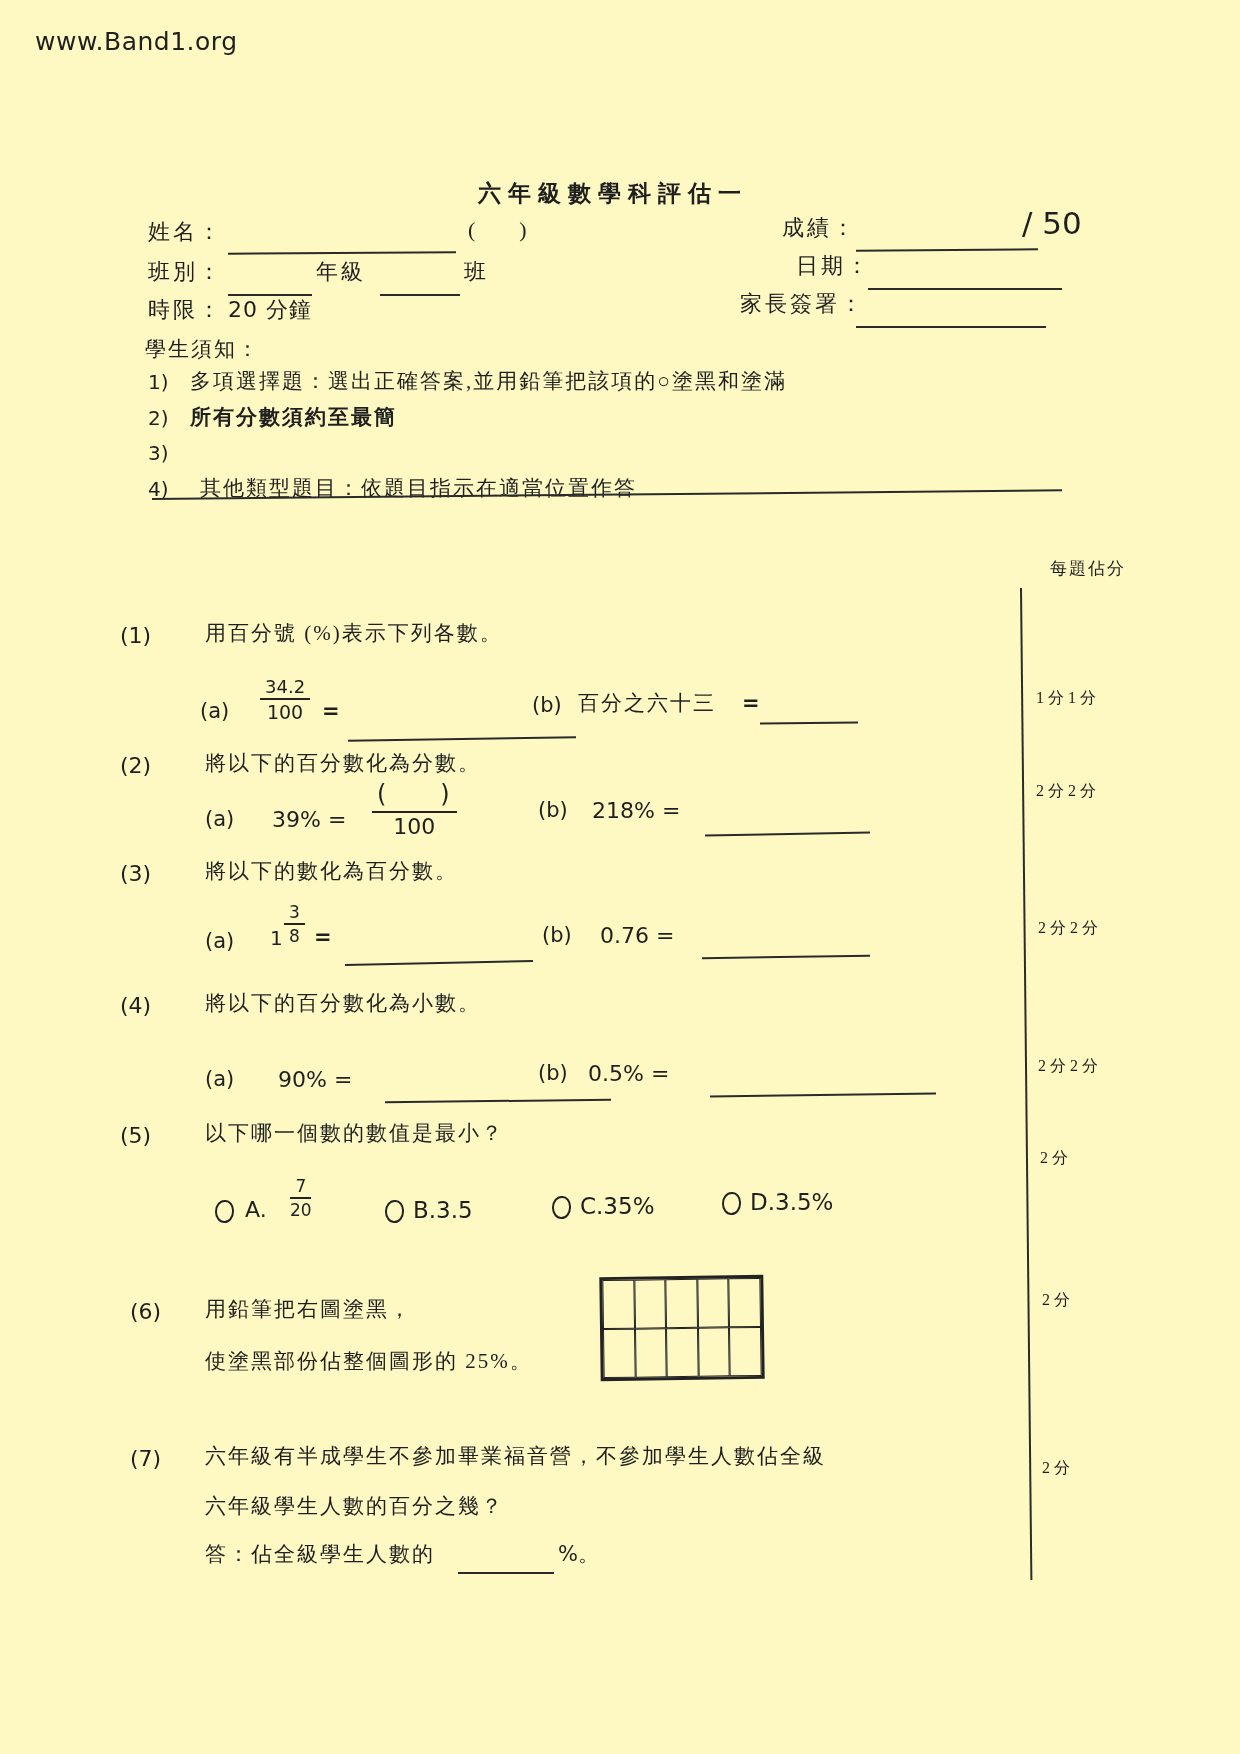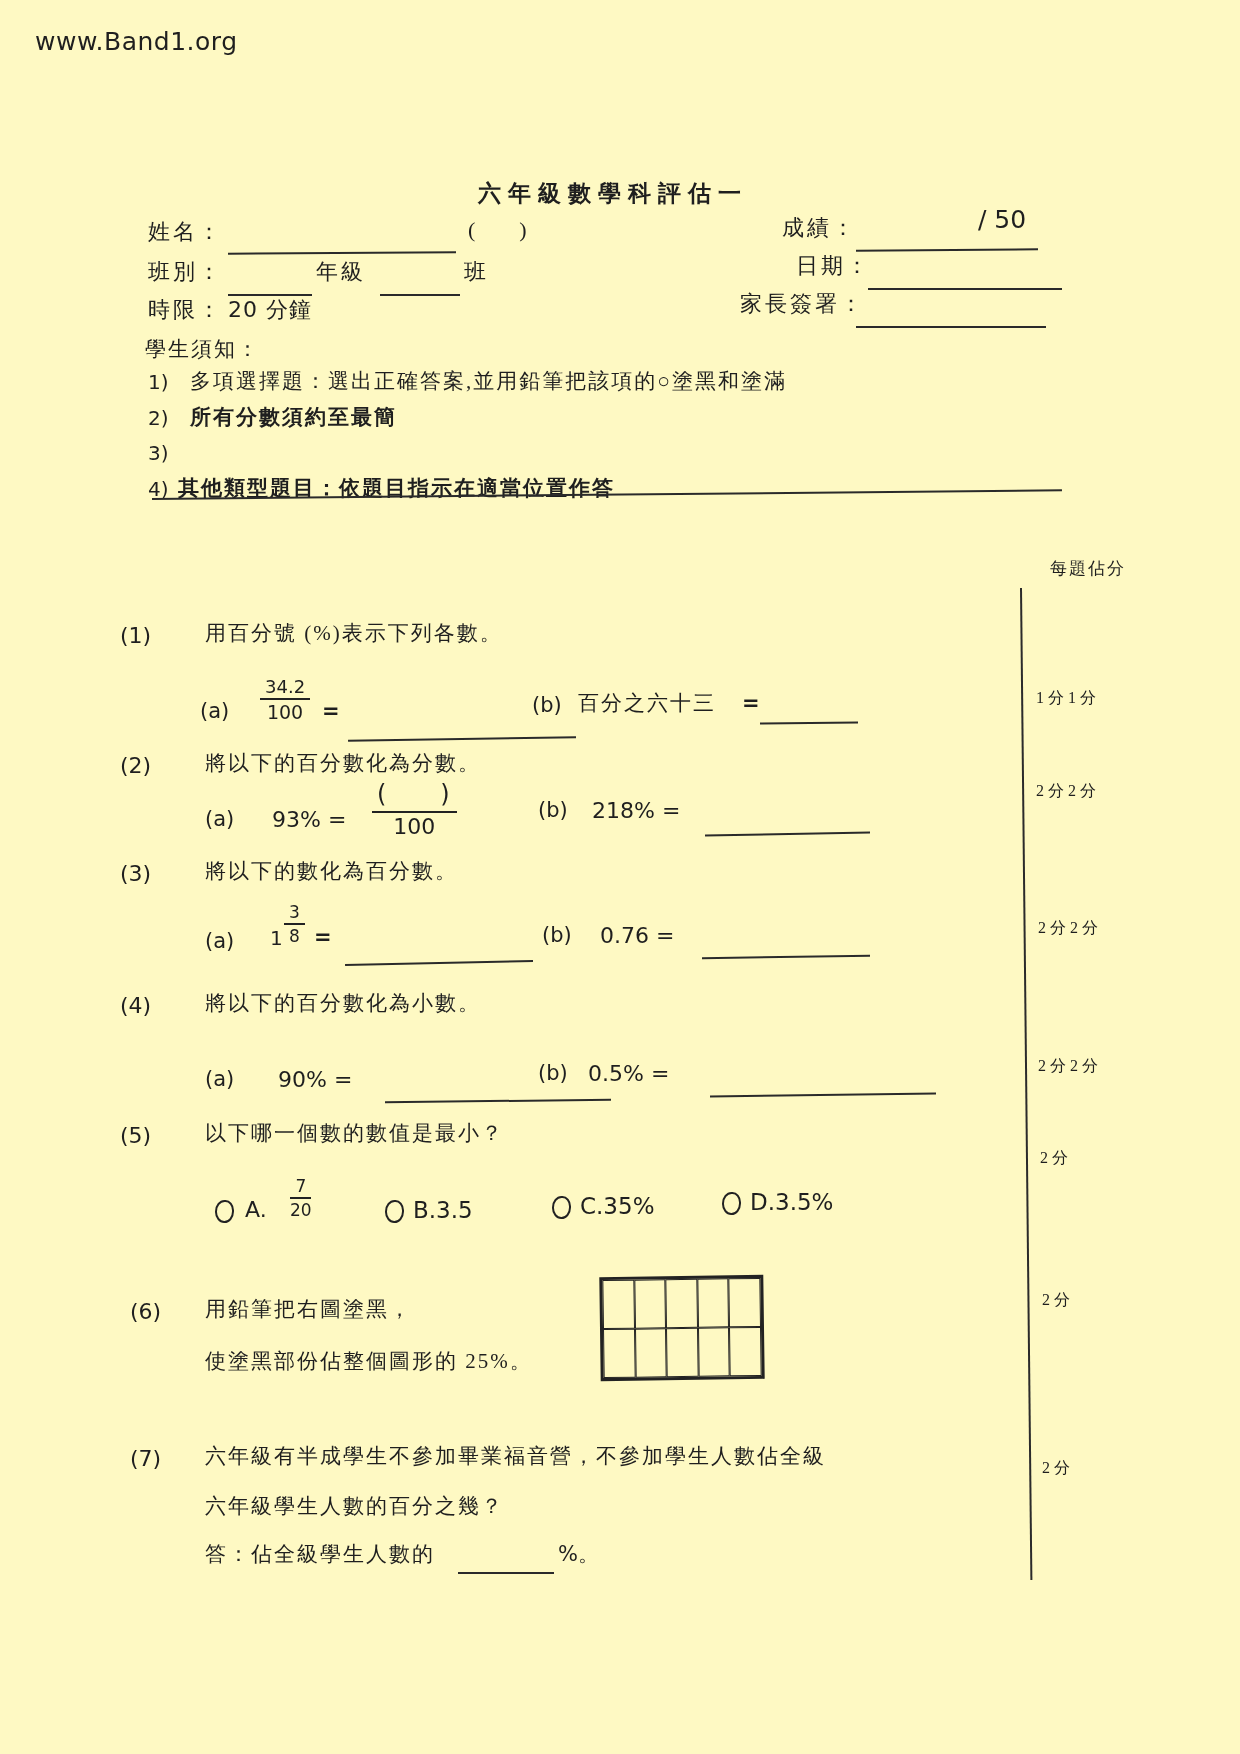--- a/index.html
+++ b/index.html
@@ -41,40 +41,40 @@
   <div class="u" style="left:228px;top:292px;width:84px;"></div>
   <div class="t lbl" style="left:316px;top:258px;">年級</div>
   <div class="u" style="left:380px;top:292px;width:80px;"></div>
   <div class="t lbl" style="left:464px;top:258px;">班</div>
 
   <div class="t lbl" style="left:148px;top:296px;">時限：</div>
   <div class="t lbl num" style="left:228px;top:296px;font-size:22px;letter-spacing:1px;">20 分鐘</div>
 
   <div class="t lbl" style="left:782px;top:214px;">成績：</div>
   <div class="u" style="left:856px;top:247px;width:182px;transform:rotate(-0.4deg);"></div>
-  <div class="t num" style="left:978px;top:204px;font-size:25px;">/ 50</div>
+  <div class="t num" style="left:1022px;top:204px;font-size:31px;">/ 50</div>
 
   <div class="t lbl" style="left:796px;top:252px;">日期：</div>
   <div class="u" style="left:868px;top:286px;width:194px;"></div>
 
   <div class="t lbl" style="left:740px;top:290px;">家長簽署：</div>
   <div class="u" style="left:856px;top:324px;width:190px;"></div>
 
   <div class="t cjk" style="left:145px;top:336px;">學生須知：</div>
 
   <div class="t num" style="left:148px;top:370px;font-size:20px;">1)</div>
   <div class="t cjk" style="left:190px;top:368px;">多項選擇題：選出正確答案,並用鉛筆把該項的○塗黑和塗滿</div>
 
   <div class="t num" style="left:148px;top:406px;font-size:20px;">2)</div>
   <div class="t cjk" style="left:190px;top:404px;font-weight:bold;">所有分數須約至最簡</div>
 
   <div class="t num" style="left:148px;top:441px;font-size:20px;">3)</div>
 
   <div class="t num" style="left:148px;top:477px;font-size:20px;">4)</div>
-  <div class="t cjk" style="left:178px;top:475px;font-weight:bold;">其他類型題目：依題目指示在適當位置作答</div>
+  <div class="t cjk" style="left:200px;top:475px;">其他類型題目：依題目指示在適當位置作答</div>
 
   <div class="u" style="left:152px;top:496px;width:910px;border-bottom-width:2.5px;transform:rotate(-0.55deg);transform-origin:left center;"></div>
 
   <div class="t" style="left:1050px;top:558px;font-size:17px;letter-spacing:2px;">每題佔分</div>
   <div class="vline" style="left:1020px;top:588px;height:992px;transform:rotate(-0.6deg);transform-origin:top center;"></div>
 
   <div class="t marks" style="left:1036px;top:688px;">1分1分</div>
   <div class="t marks" style="left:1036px;top:781px;">2分2分</div>
   <div class="t marks" style="left:1038px;top:918px;">2分2分</div>
   <div class="t marks" style="left:1038px;top:1056px;">2分2分</div>
@@ -95,21 +95,21 @@
 
   <div class="t num" style="left:532px;top:692px;font-size:21px;">(b)</div>
   <div class="t cjk" style="left:578px;top:690px;">百分之六十三</div>
   <div class="t num" style="left:742px;top:690px;font-size:21px;font-weight:bold;">=</div>
   <div class="u" style="left:760px;top:720px;width:98px;transform:rotate(-0.5deg);"></div>
 
   <div class="t num" style="left:120px;top:752px;font-size:22px;">(2)</div>
   <div class="t cjk" style="left:205px;top:750px;">將以下的百分數化為分數。</div>
 
   <div class="t num" style="left:205px;top:806px;font-size:21px;">(a)</div>
-  <div class="t num" style="left:272px;top:806px;font-size:22px;">93% =</div>
+  <div class="t num" style="left:272px;top:806px;font-size:22px;">39% =</div>
   <div class="frac" style="left:372px;top:778px;">
     <span class="top num" style="font-size:24px;letter-spacing:2px;">(　　)</span>
     <span class="bot num" style="font-size:22px;">100</span>
   </div>
   <div class="t num" style="left:538px;top:797px;font-size:21px;">(b)</div>
   <div class="t num" style="left:592px;top:797px;font-size:22px;">218% =</div>
   <div class="u" style="left:705px;top:831px;width:165px;transform:rotate(-1deg);"></div>
 
   <div class="t num" style="left:120px;top:860px;font-size:22px;">(3)</div>
   <div class="t cjk" style="left:205px;top:858px;">將以下的數化為百分數。</div>

